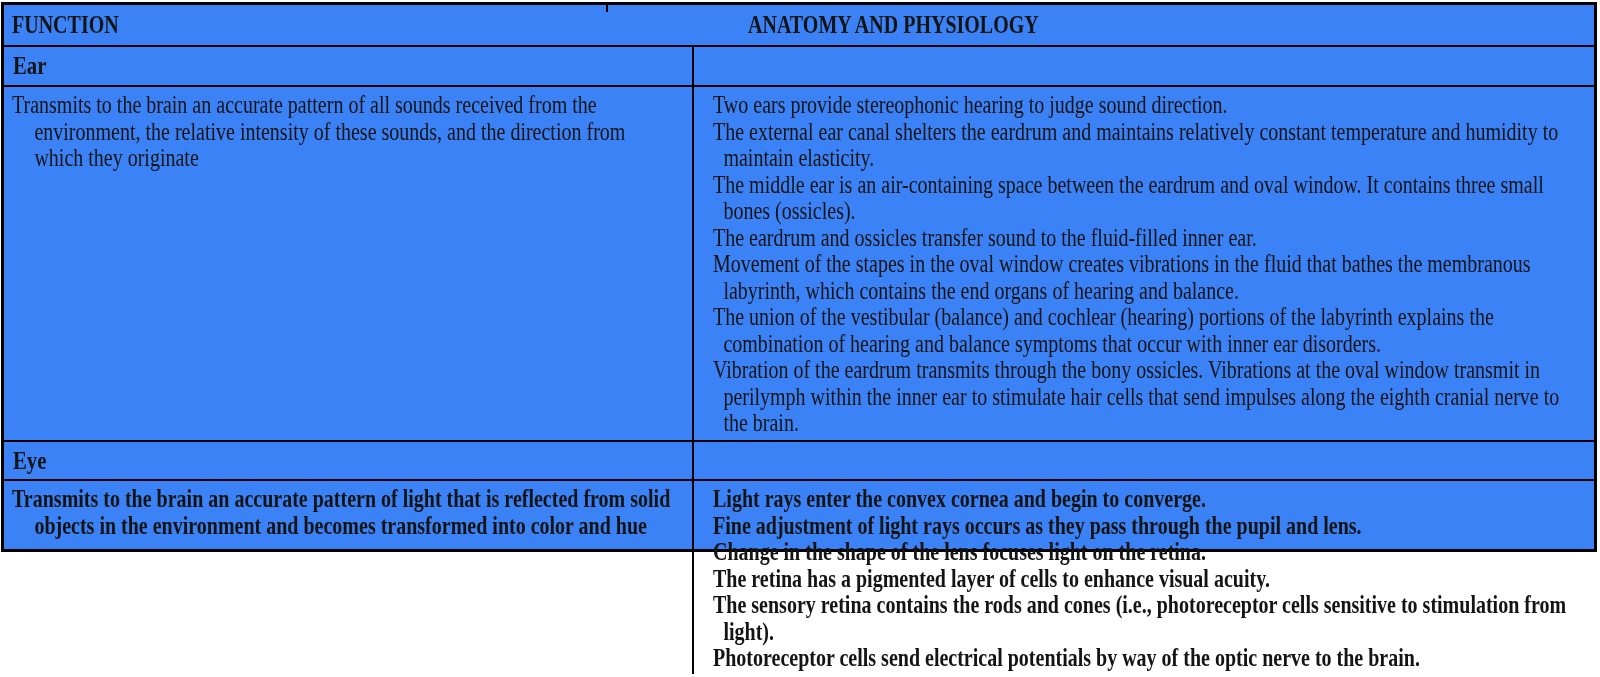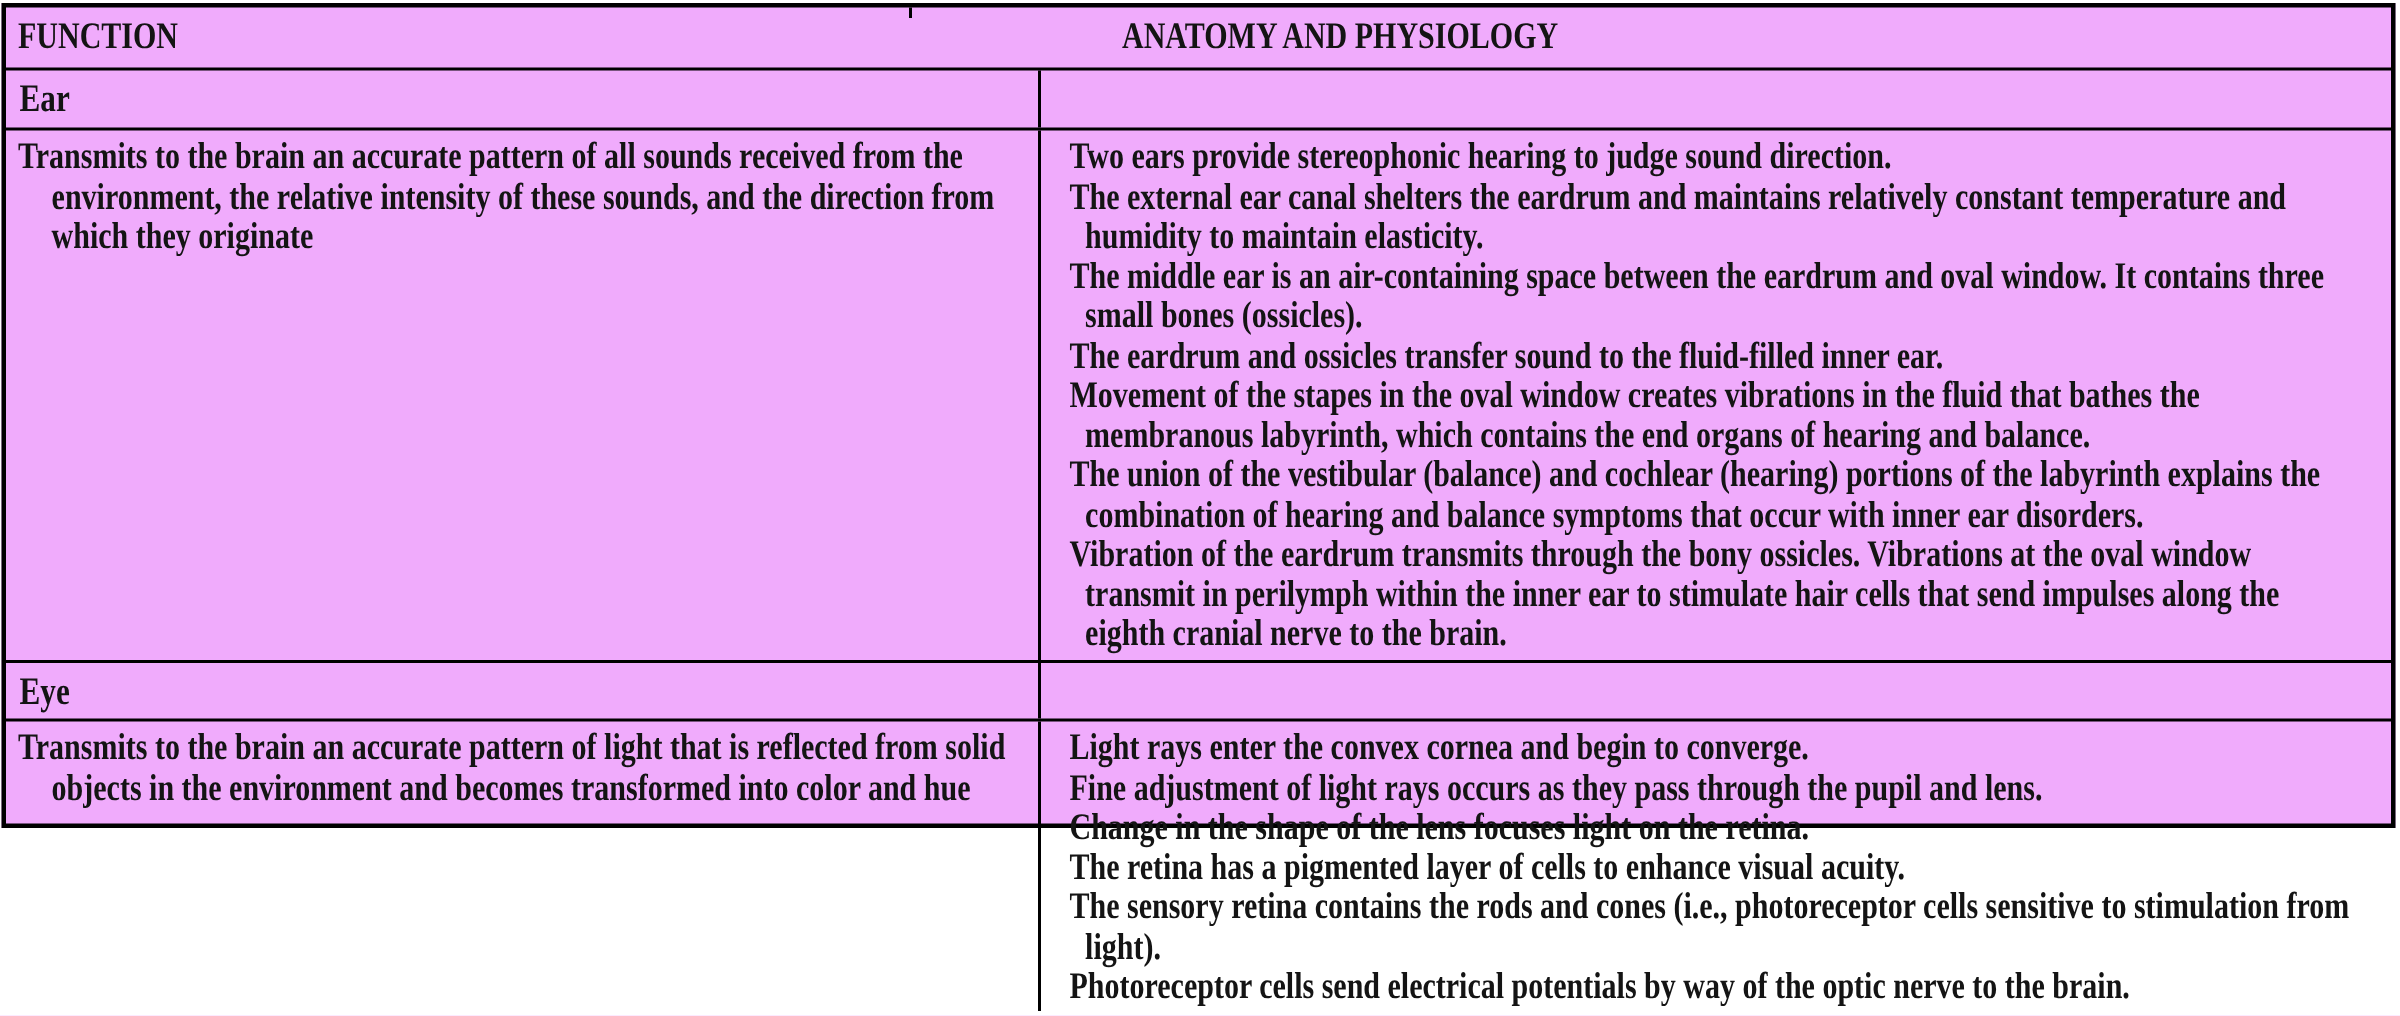--- a/index.html
+++ b/index.html
@@ -7,28 +7,28 @@
     width: 1600px; height: 677px;
     background: #ffffff;
     font-family: "Liberation Serif", "DejaVu Serif", serif;
     color: #141414;
   }
   .doc {
     position: absolute;
     left: 1px; top: 2px;
     width: 1596px; height: 550px;
     border: 3px solid #000;
-    background: #f0abfc;
+    background: #3b82f6;
   }
   .row { position: relative; width: 100%; }
   .row.bordered { border-bottom: 2px solid #000; }
 
   .header-row { height: 42px; }
   .label-row-ear { height: 40px; padding-left: 40px; }
-  .body-row-ear { height: 355px; font-weight: bold; }
+  .body-row-ear { height: 355px; }
   .label-row-eye { height: 39px; text-align: right; }
   .body-row-eye { height: 193px; font-weight: bold; }
 
   .cell-left {
     position: absolute; left: 0; top: 0; bottom: 0;
     width: 690px;
     border-right: 2px solid #000;
   }
   .cell-right {
     position: absolute; left: 690px; top: 0; bottom: 0; right: 0;

